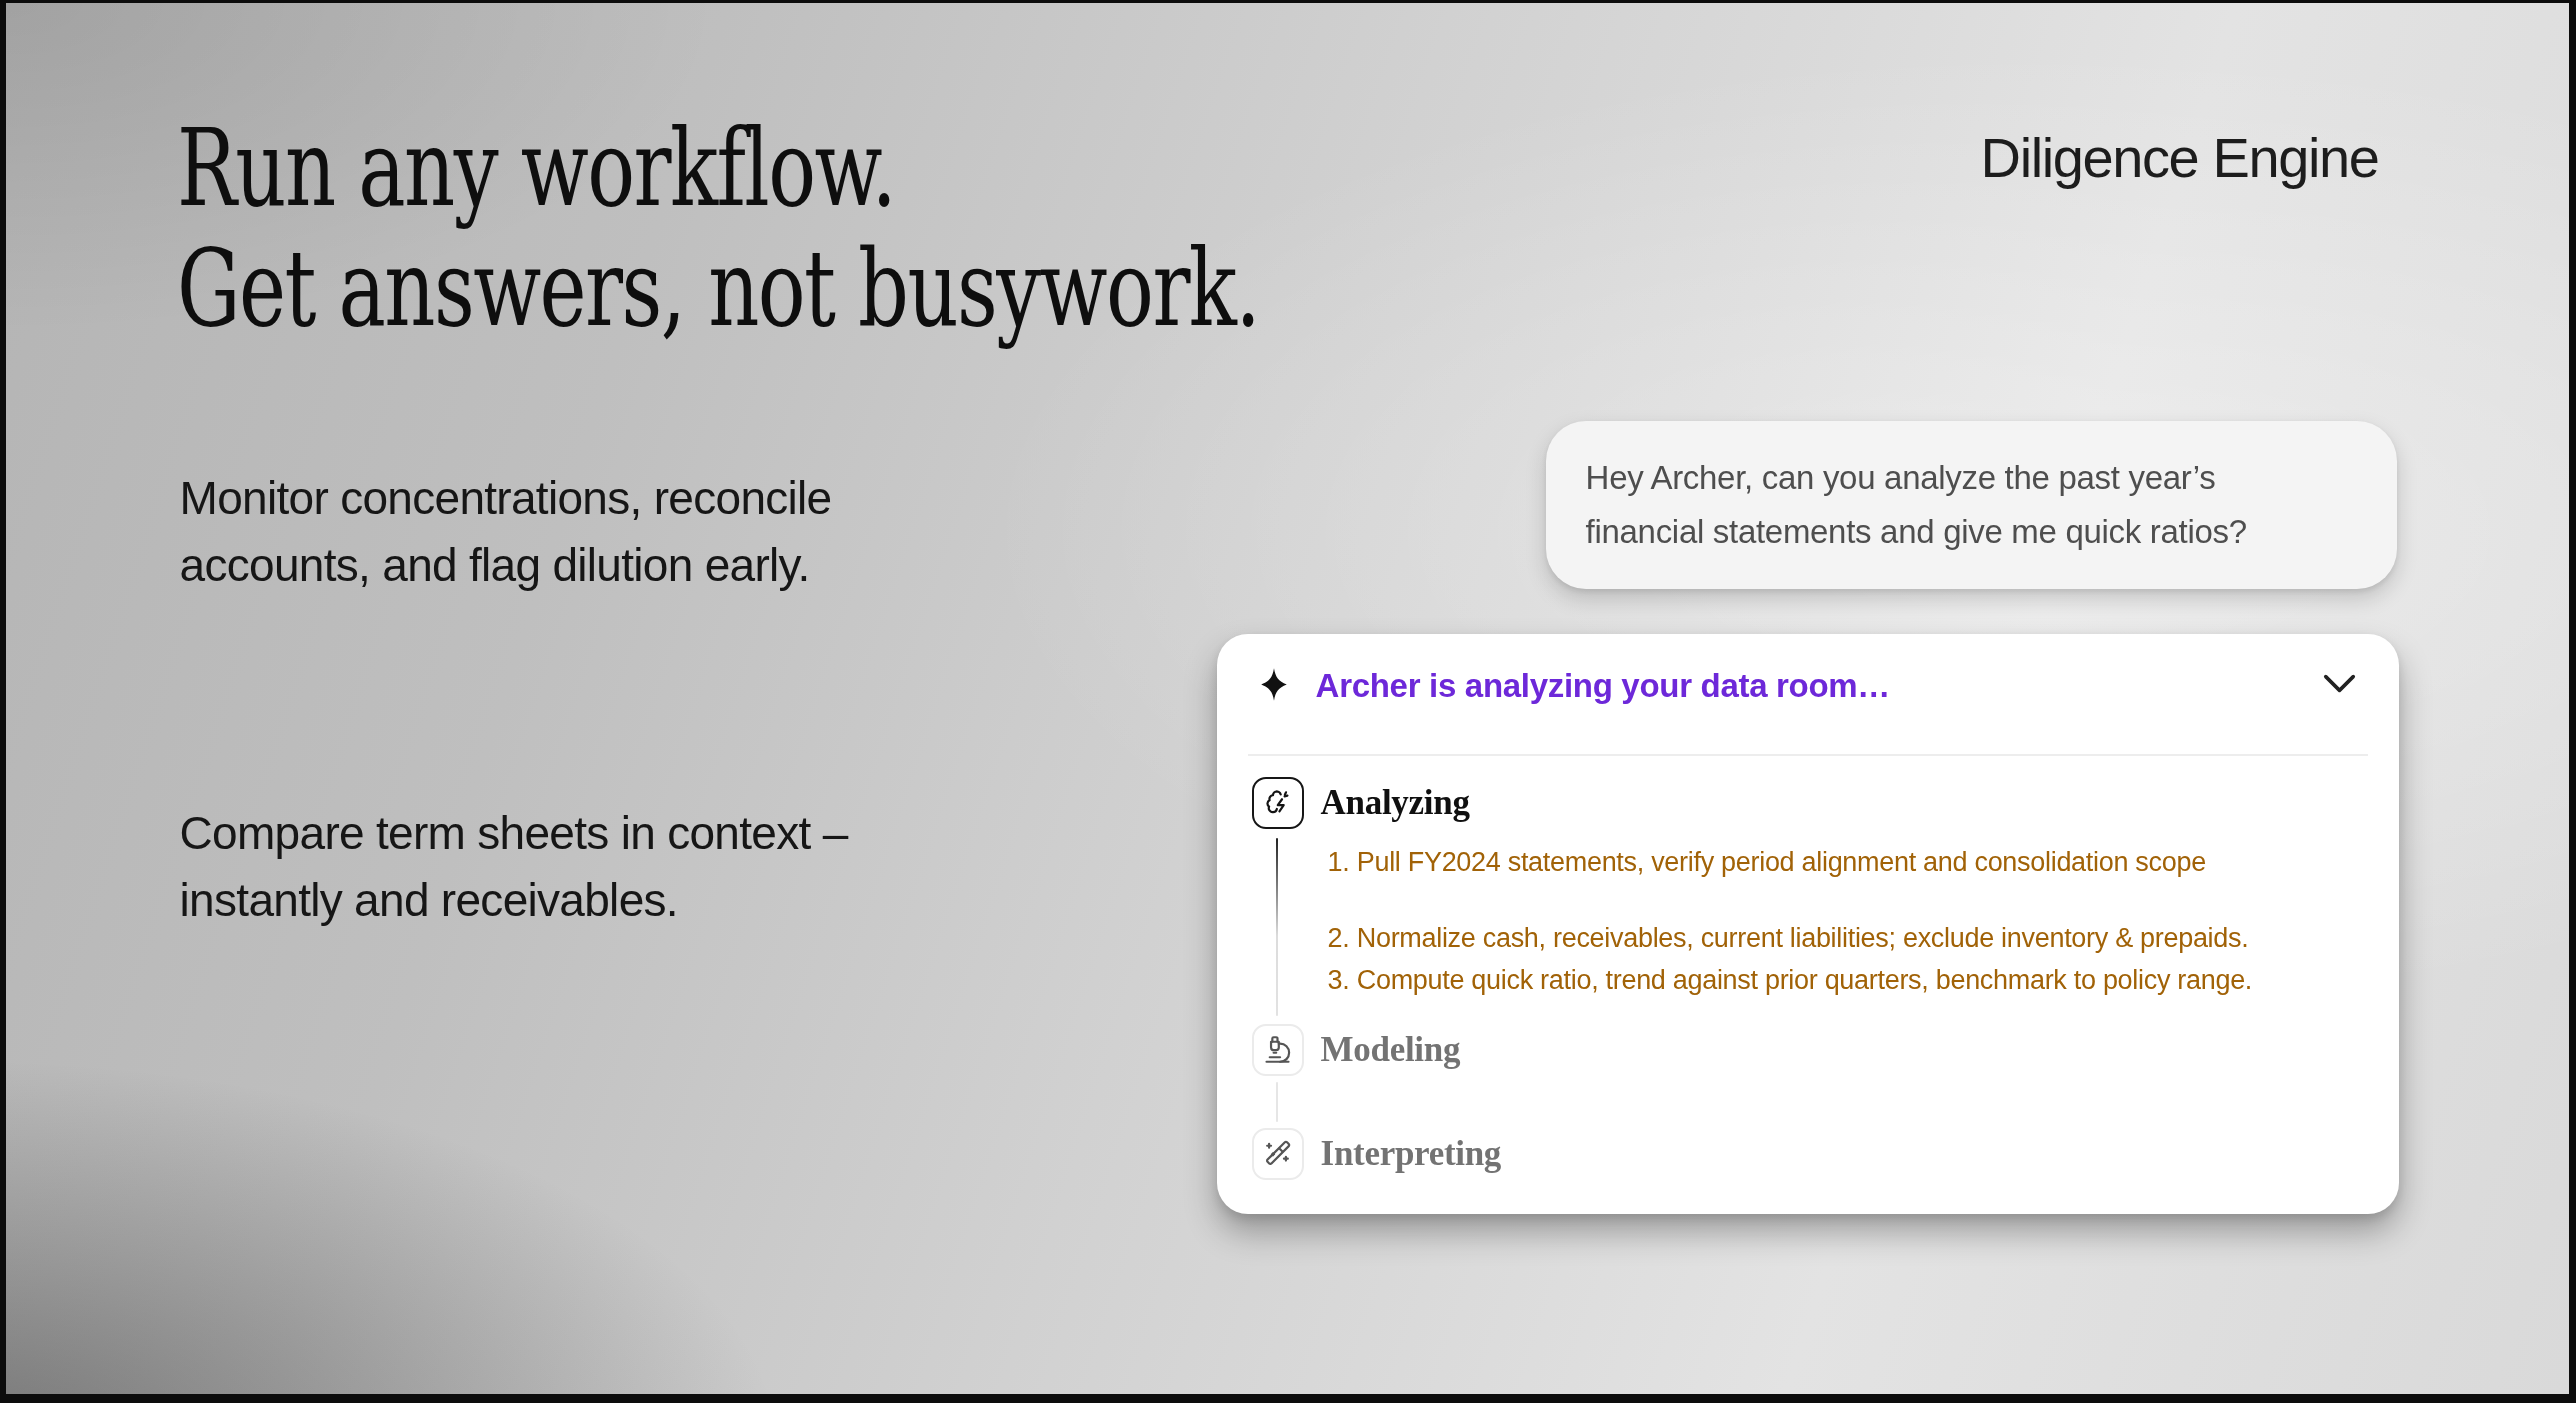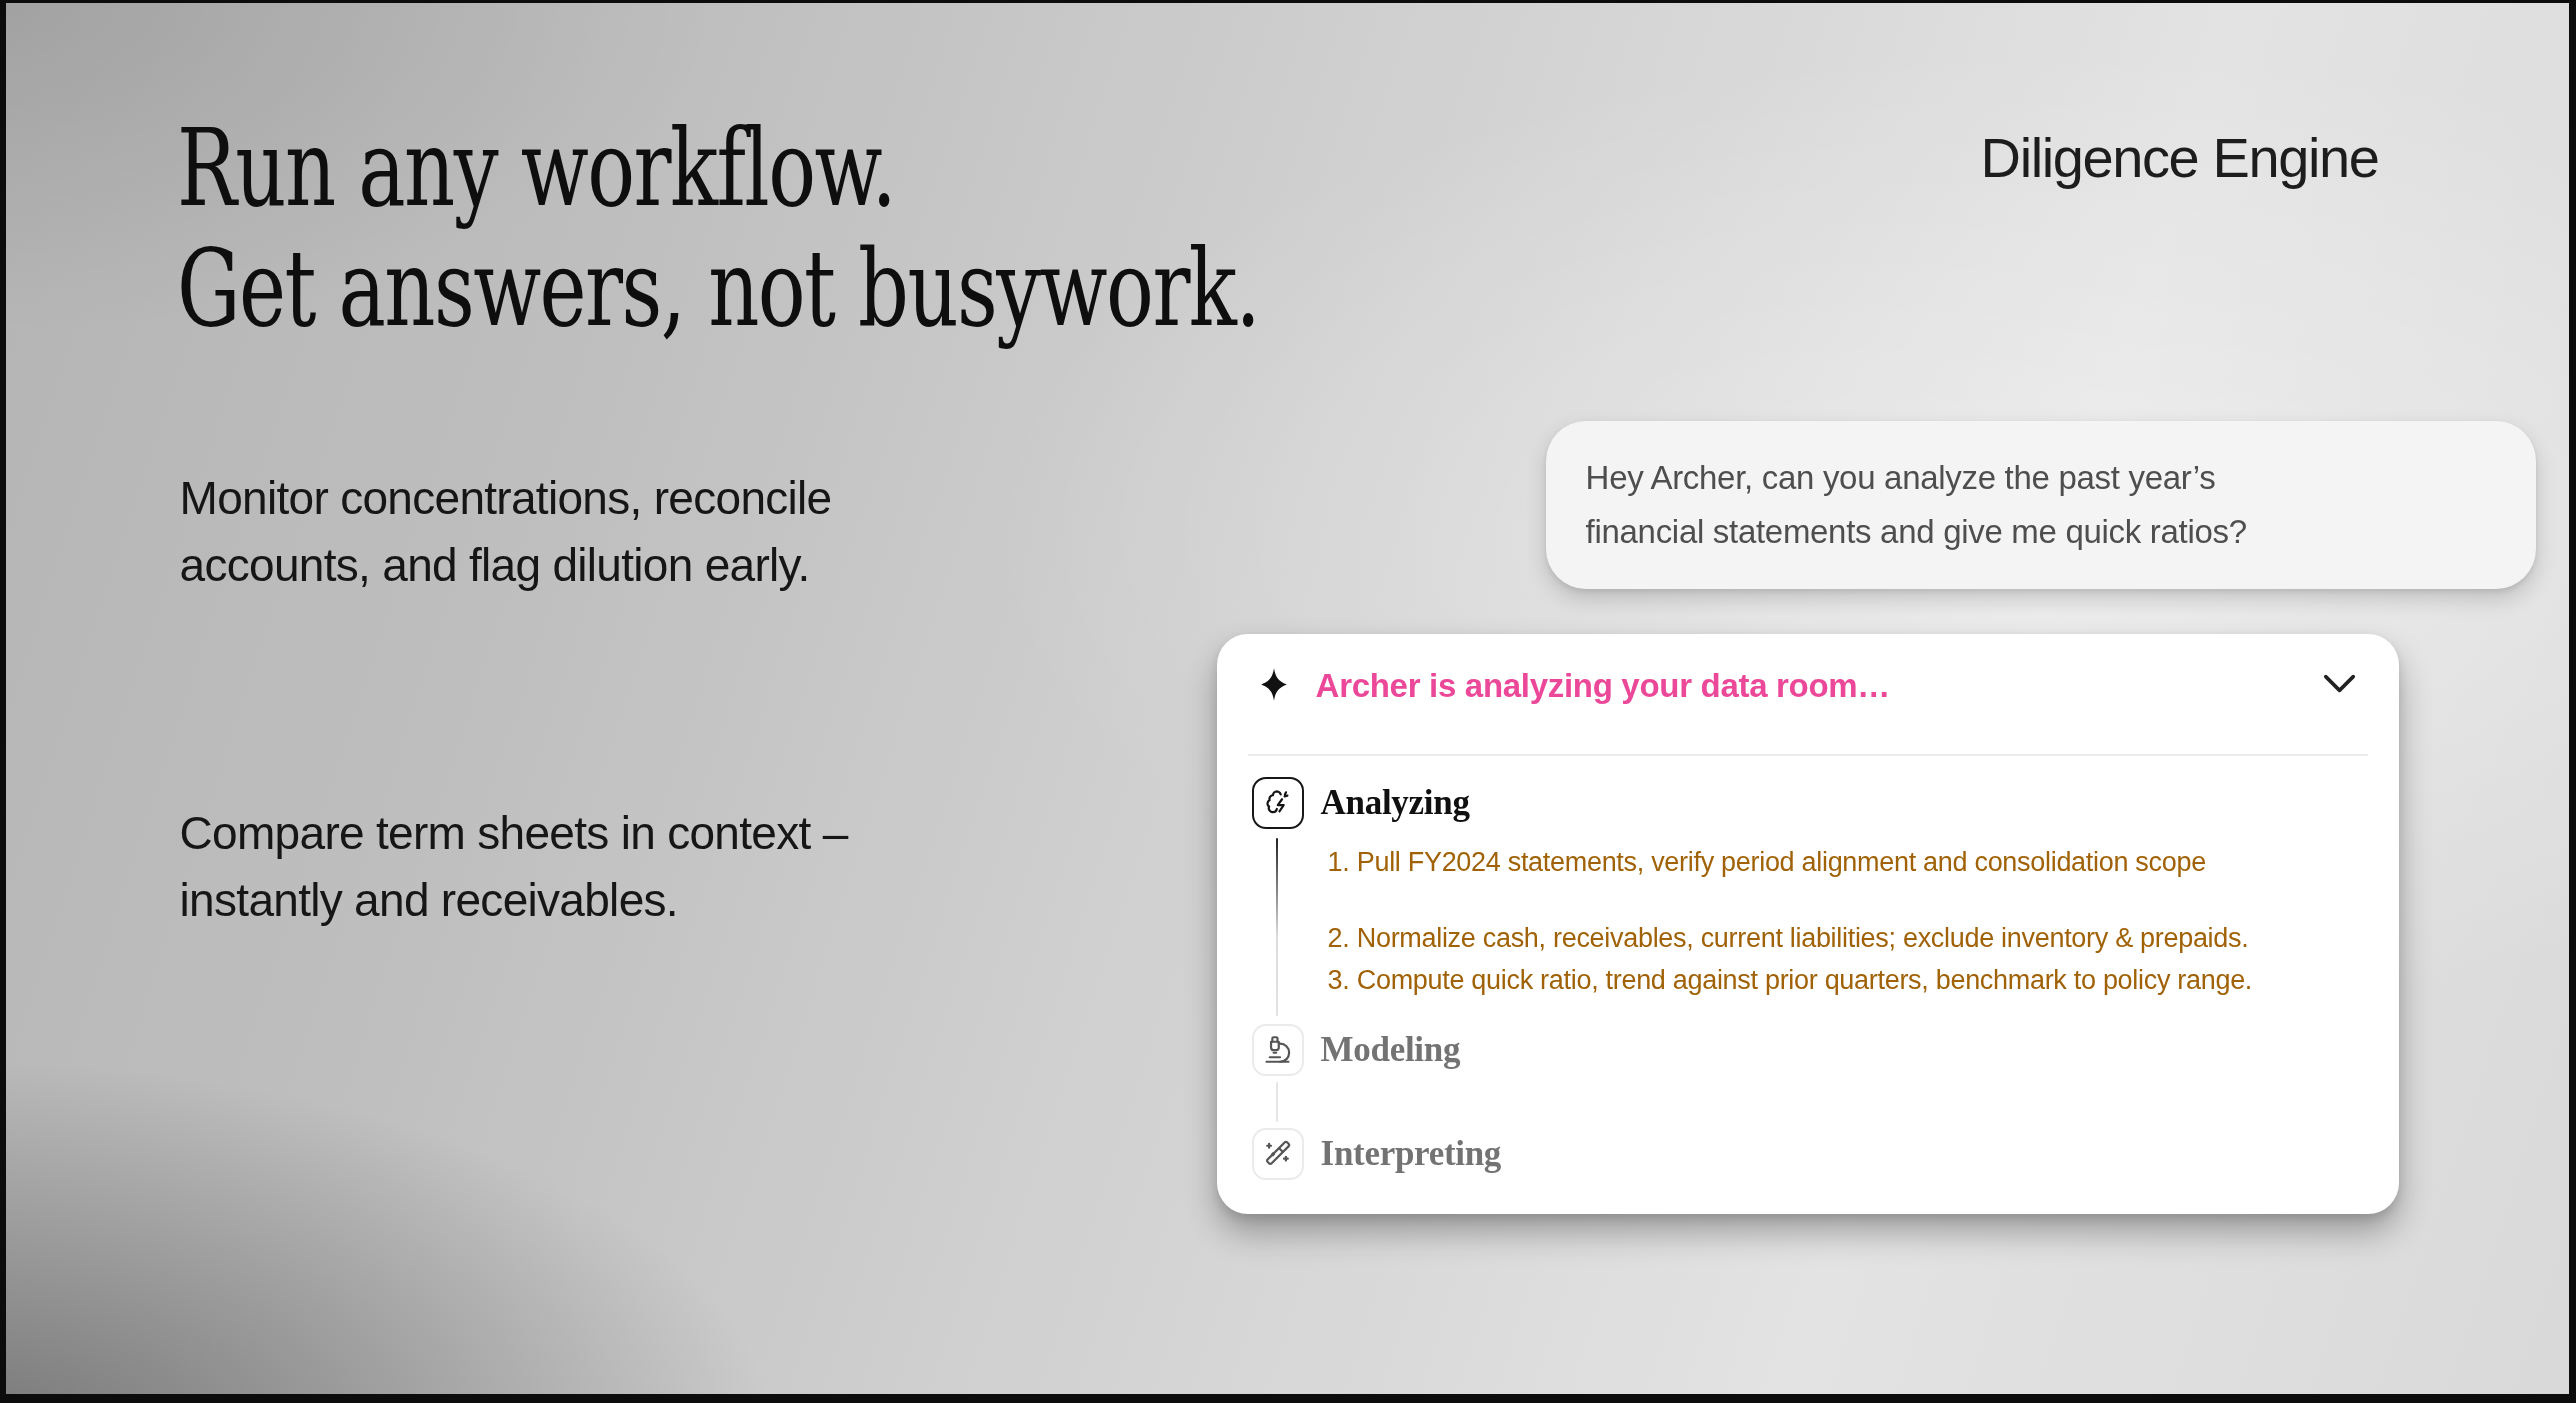--- a/index.html
+++ b/index.html
@@ -39,21 +39,21 @@
 
   
   .props { position:absolute; left:174px; top:462px; width:1008px; }
   .props p {
     font-size:46px; line-height:67px; letter-spacing:-0.7px;
     color:#161616; margin:0 0 67px 0; white-space:nowrap;
   }
 
   
   .bubble {
-    position:absolute; left:1540px; top:418px; width:990px; height:168px;
+    position:absolute; left:1540px; top:418px; width:851px; height:168px;
     background:#f4f4f4; border-radius:40px;
     box-shadow:0 9.7px 21px rgba(0,0,0,0.16), 0 2.1px 5.6px rgba(0,0,0,0.08);
     display:flex; flex-direction:column; justify-content:center;
     padding-left:40px;
   }
   .bubble div {
     font-size:33px; line-height:54px; letter-spacing:-0.3px; color:#4e4e4e;
     white-space:nowrap;
   }
 
@@ -61,21 +61,21 @@
   .card {
     position:absolute; left:1211px; top:631px; width:1182px; height:580px;
     background:#ffffff; border-radius:31px;
     box-shadow:0 18px 33px rgba(0,0,0,0.30), 0 4.2px 9.7px rgba(0,0,0,0.10);
   }
   .card-header { position:absolute; left:0; top:0; width:100%; height:120px; cursor:pointer; }
   .sparkle { position:absolute; left:39px; top:29px; width:36px; height:43px; }
   .card-title {
     position:absolute; left:99px; top:32px;
     font-size:33px; font-weight:700; line-height:39px;
-    letter-spacing:-0.3px; color:#ec4899; white-space:nowrap;
+    letter-spacing:-0.3px; color:#6d28d9; white-space:nowrap;
   }
   .chevron { position:absolute; right:43px; top:39px; width:33px; height:21px; }
   .divider { position:absolute; left:31px; right:31px; top:120px; height:2.1px; background:#ededed; }
 
   .step-box {
     position:absolute; left:35px; width:52px; height:52px;
     border-radius:14px; background:#fff;
     display:flex; align-items:center; justify-content:center;
   }
   .step-box.active { border:2.1px solid #161616; }

